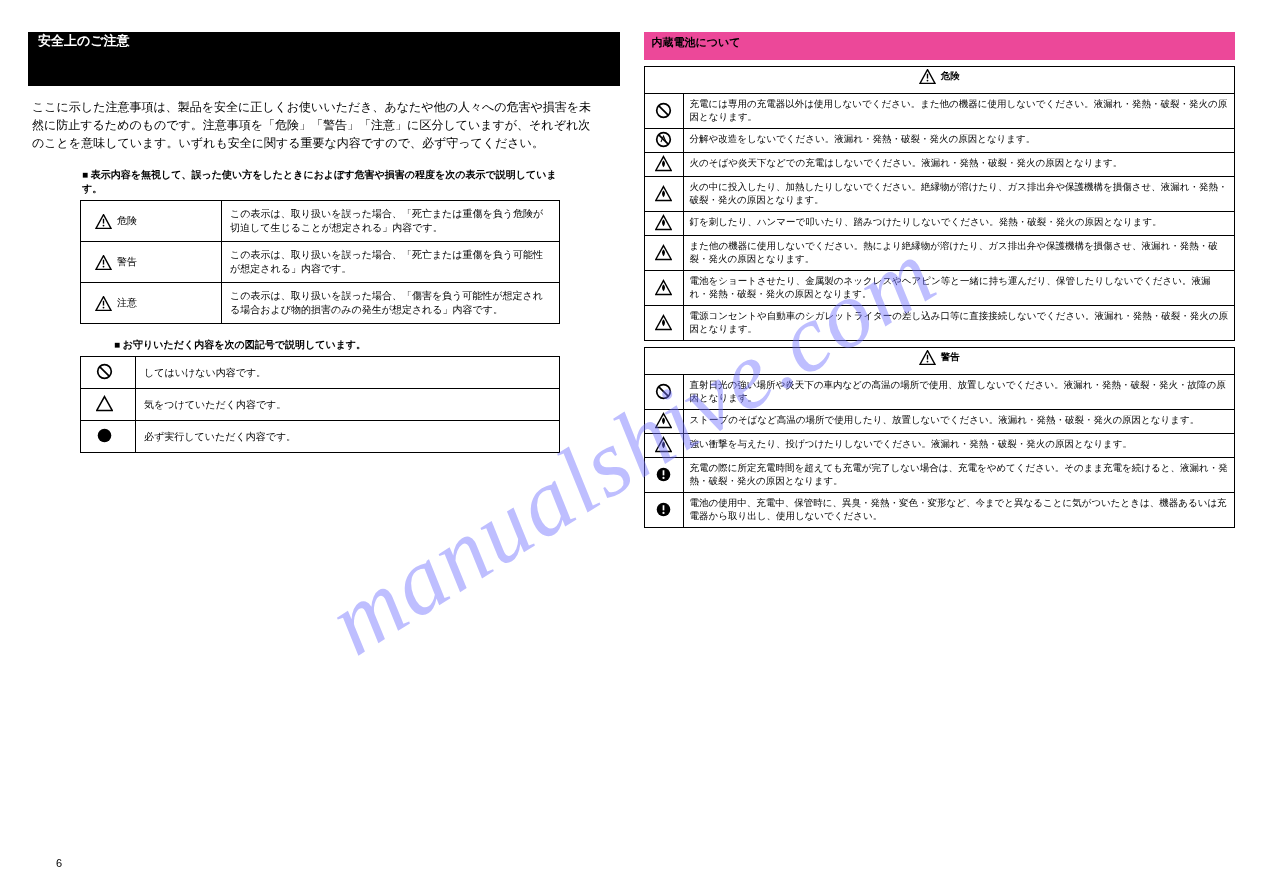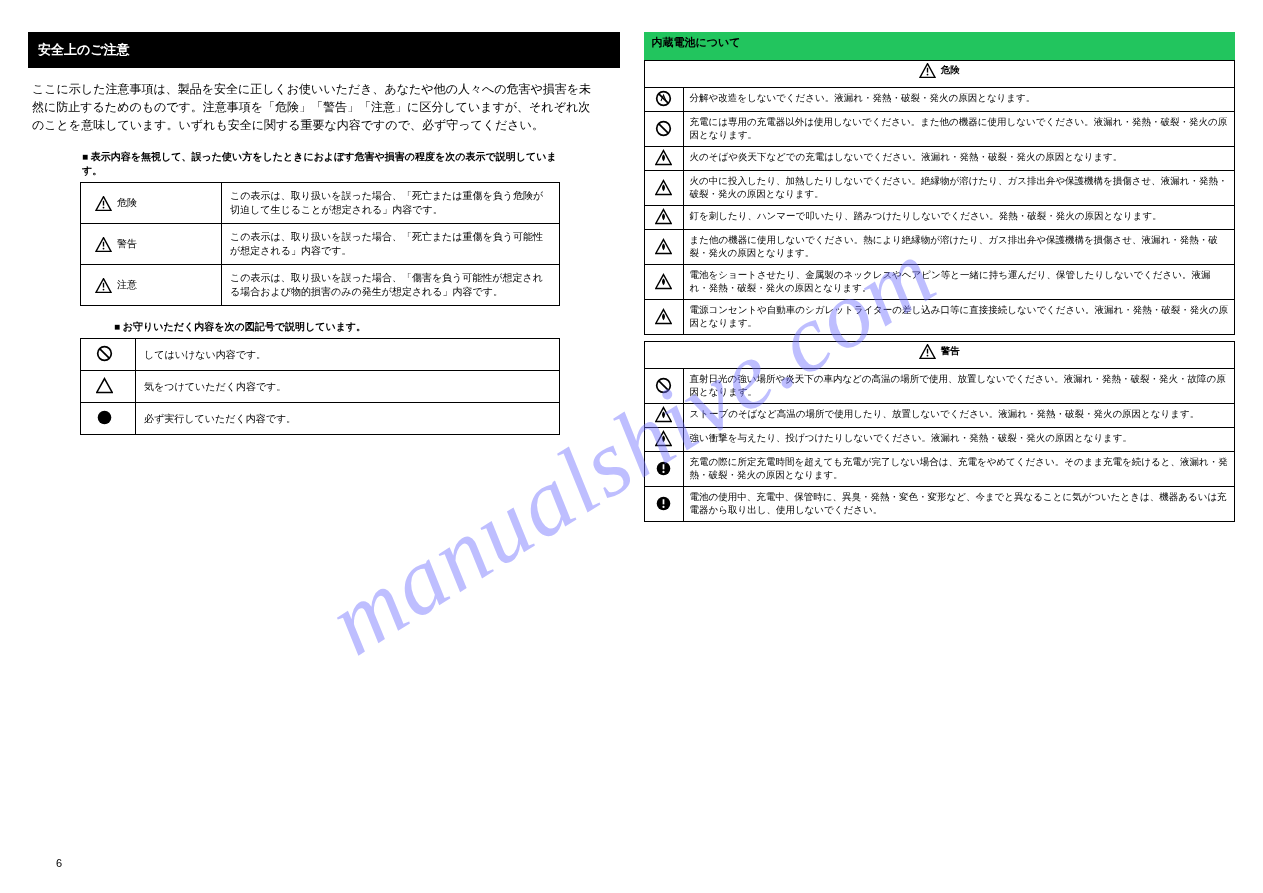--- a/index.html
+++ b/index.html
@@ -1,26 +1,26 @@
 <!DOCTYPE html>
 <html><head>
 <meta charset="utf-8">
 <style>
 body{margin:0;background:#fff;font-family:Arial,sans-serif;font-size:10px;color:#000}
 .page{width:1263px;height:893px;position:relative}
 .spread{display:flex;padding:32px 28px 0 28px;gap:24px}
 .col{flex:1;min-width:0}
-.black-bar{background:#000;color:#fff;height:36px;display:flex;align-items:center;padding:0 10px;font-size:13px;font-weight:bold;margin-bottom:8px}
+.black-bar{background:#000;color:#fff;height:54px;display:flex;align-items:flex-start;padding:0 10px;font-size:13px;font-weight:bold;margin-bottom:8px}
 .intro{font-size:12px;line-height:1.5;padding:4px 26px 14px 4px}
 .explain{font-size:10px;font-weight:bold;padding:2px 0 4px 2px}
 table.sym{border-collapse:collapse;width:480px;margin:0 0 12px 52px}
 table.sym td{border:1.4px solid #000;padding:6px 8px;font-size:10px;vertical-align:middle}
 table.sym td.ic{width:118px;text-align:left;padding-left:14px}
 table.sym.narrow td.ic{width:46px;text-align:center;padding-left:0}
-.grey-bar{background:#22c55e;height:22px;}
+.grey-bar{background:#ec4899;height:22px;margin-bottom:6px}
 table.inst{border-collapse:collapse;width:100%;margin-bottom:6px}
 table.inst td,table.inst th{border:1.4px solid #000;font-size:9.5px;padding:4px 6px;vertical-align:top}
 table.inst th{font-weight:bold;text-align:center;height:22px;padding:2px}
 table.inst td.ic{width:34px;text-align:center;vertical-align:middle;padding:2px}
 svg{display:block}
 .ico-tri{width:17px;height:15px;display:inline-block;vertical-align:middle;margin-right:5px}
 .ico-cell{width:17px;height:17px;display:inline-block}
 .txt{display:inline-block;vertical-align:middle}
 .wm{position:absolute;left:50%;top:50%;transform:translate(-50%,-50%) rotate(-32deg);font-size:95px;color:rgba(110,110,255,0.45);font-family:Georgia,serif;font-style:italic;pointer-events:none;white-space:nowrap;letter-spacing:2px}
 </style>
@@ -103,30 +103,30 @@
               <th colspan="2"><svg class="ico-tri" viewBox="0 0 24 22">
                   <path d="M12 1 L23 21 L1 21 Z" fill="none" stroke="#000" stroke-width="2"></path>
                   <line x1="12" y1="7" x2="12" y2="14" stroke="#000" stroke-width="2"></line>
                   <circle cx="12" cy="17" r="1.3" fill="#000"></circle>
                 </svg><span class="txt">危険</span></th>
             </tr>
 <tr>
               <td class="ic"><svg class="ico-cell" viewBox="0 0 20 20">
                   <circle cx="10" cy="10" r="8" fill="none" stroke="#000" stroke-width="2"></circle>
                   <line x1="4.5" y1="4.5" x2="15.5" y2="15.5" stroke="#000" stroke-width="2"></line>
+                </svg></td>
+              <td>充電には専用の充電器以外は使用しないでください。また他の機器に使用しないでください。液漏れ・発熱・破裂・発火の原因となります。</td>
+            </tr>
+<tr>
+              <td class="ic"><svg class="ico-cell" viewBox="0 0 20 20">
+                  <circle cx="10" cy="10" r="8" fill="none" stroke="#000" stroke-width="2"></circle>
+                  <line x1="4.5" y1="4.5" x2="15.5" y2="15.5" stroke="#000" stroke-width="2"></line>
                   <path d="M7 13 L10 6 L13 13" fill="none" stroke="#000" stroke-width="1.2"></path>
                 </svg></td>
               <td>分解や改造をしないでください。液漏れ・発熱・破裂・発火の原因となります。</td>
-            </tr>
-<tr>
-              <td class="ic"><svg class="ico-cell" viewBox="0 0 20 20">
-                  <circle cx="10" cy="10" r="8" fill="none" stroke="#000" stroke-width="2"></circle>
-                  <line x1="4.5" y1="4.5" x2="15.5" y2="15.5" stroke="#000" stroke-width="2"></line>
-                </svg></td>
-              <td>充電には専用の充電器以外は使用しないでください。また他の機器に使用しないでください。液漏れ・発熱・破裂・発火の原因となります。</td>
             </tr>
 <tr>
               <td class="ic"><svg class="ico-cell" viewBox="0 0 22 20">
                   <path d="M11 1 L21 19 L1 19 Z" fill="none" stroke="#000" stroke-width="1.8"></path>
                   <path d="M11 6 C8 9 9 12 11 15 C13 12 14 9 11 6" fill="#000"></path>
                 </svg></td>
               <td>火のそばや炎天下などでの充電はしないでください。液漏れ・発熱・破裂・発火の原因となります。</td>
             </tr>
 <tr>
               <td class="ic"><svg class="ico-cell" viewBox="0 0 22 20">

